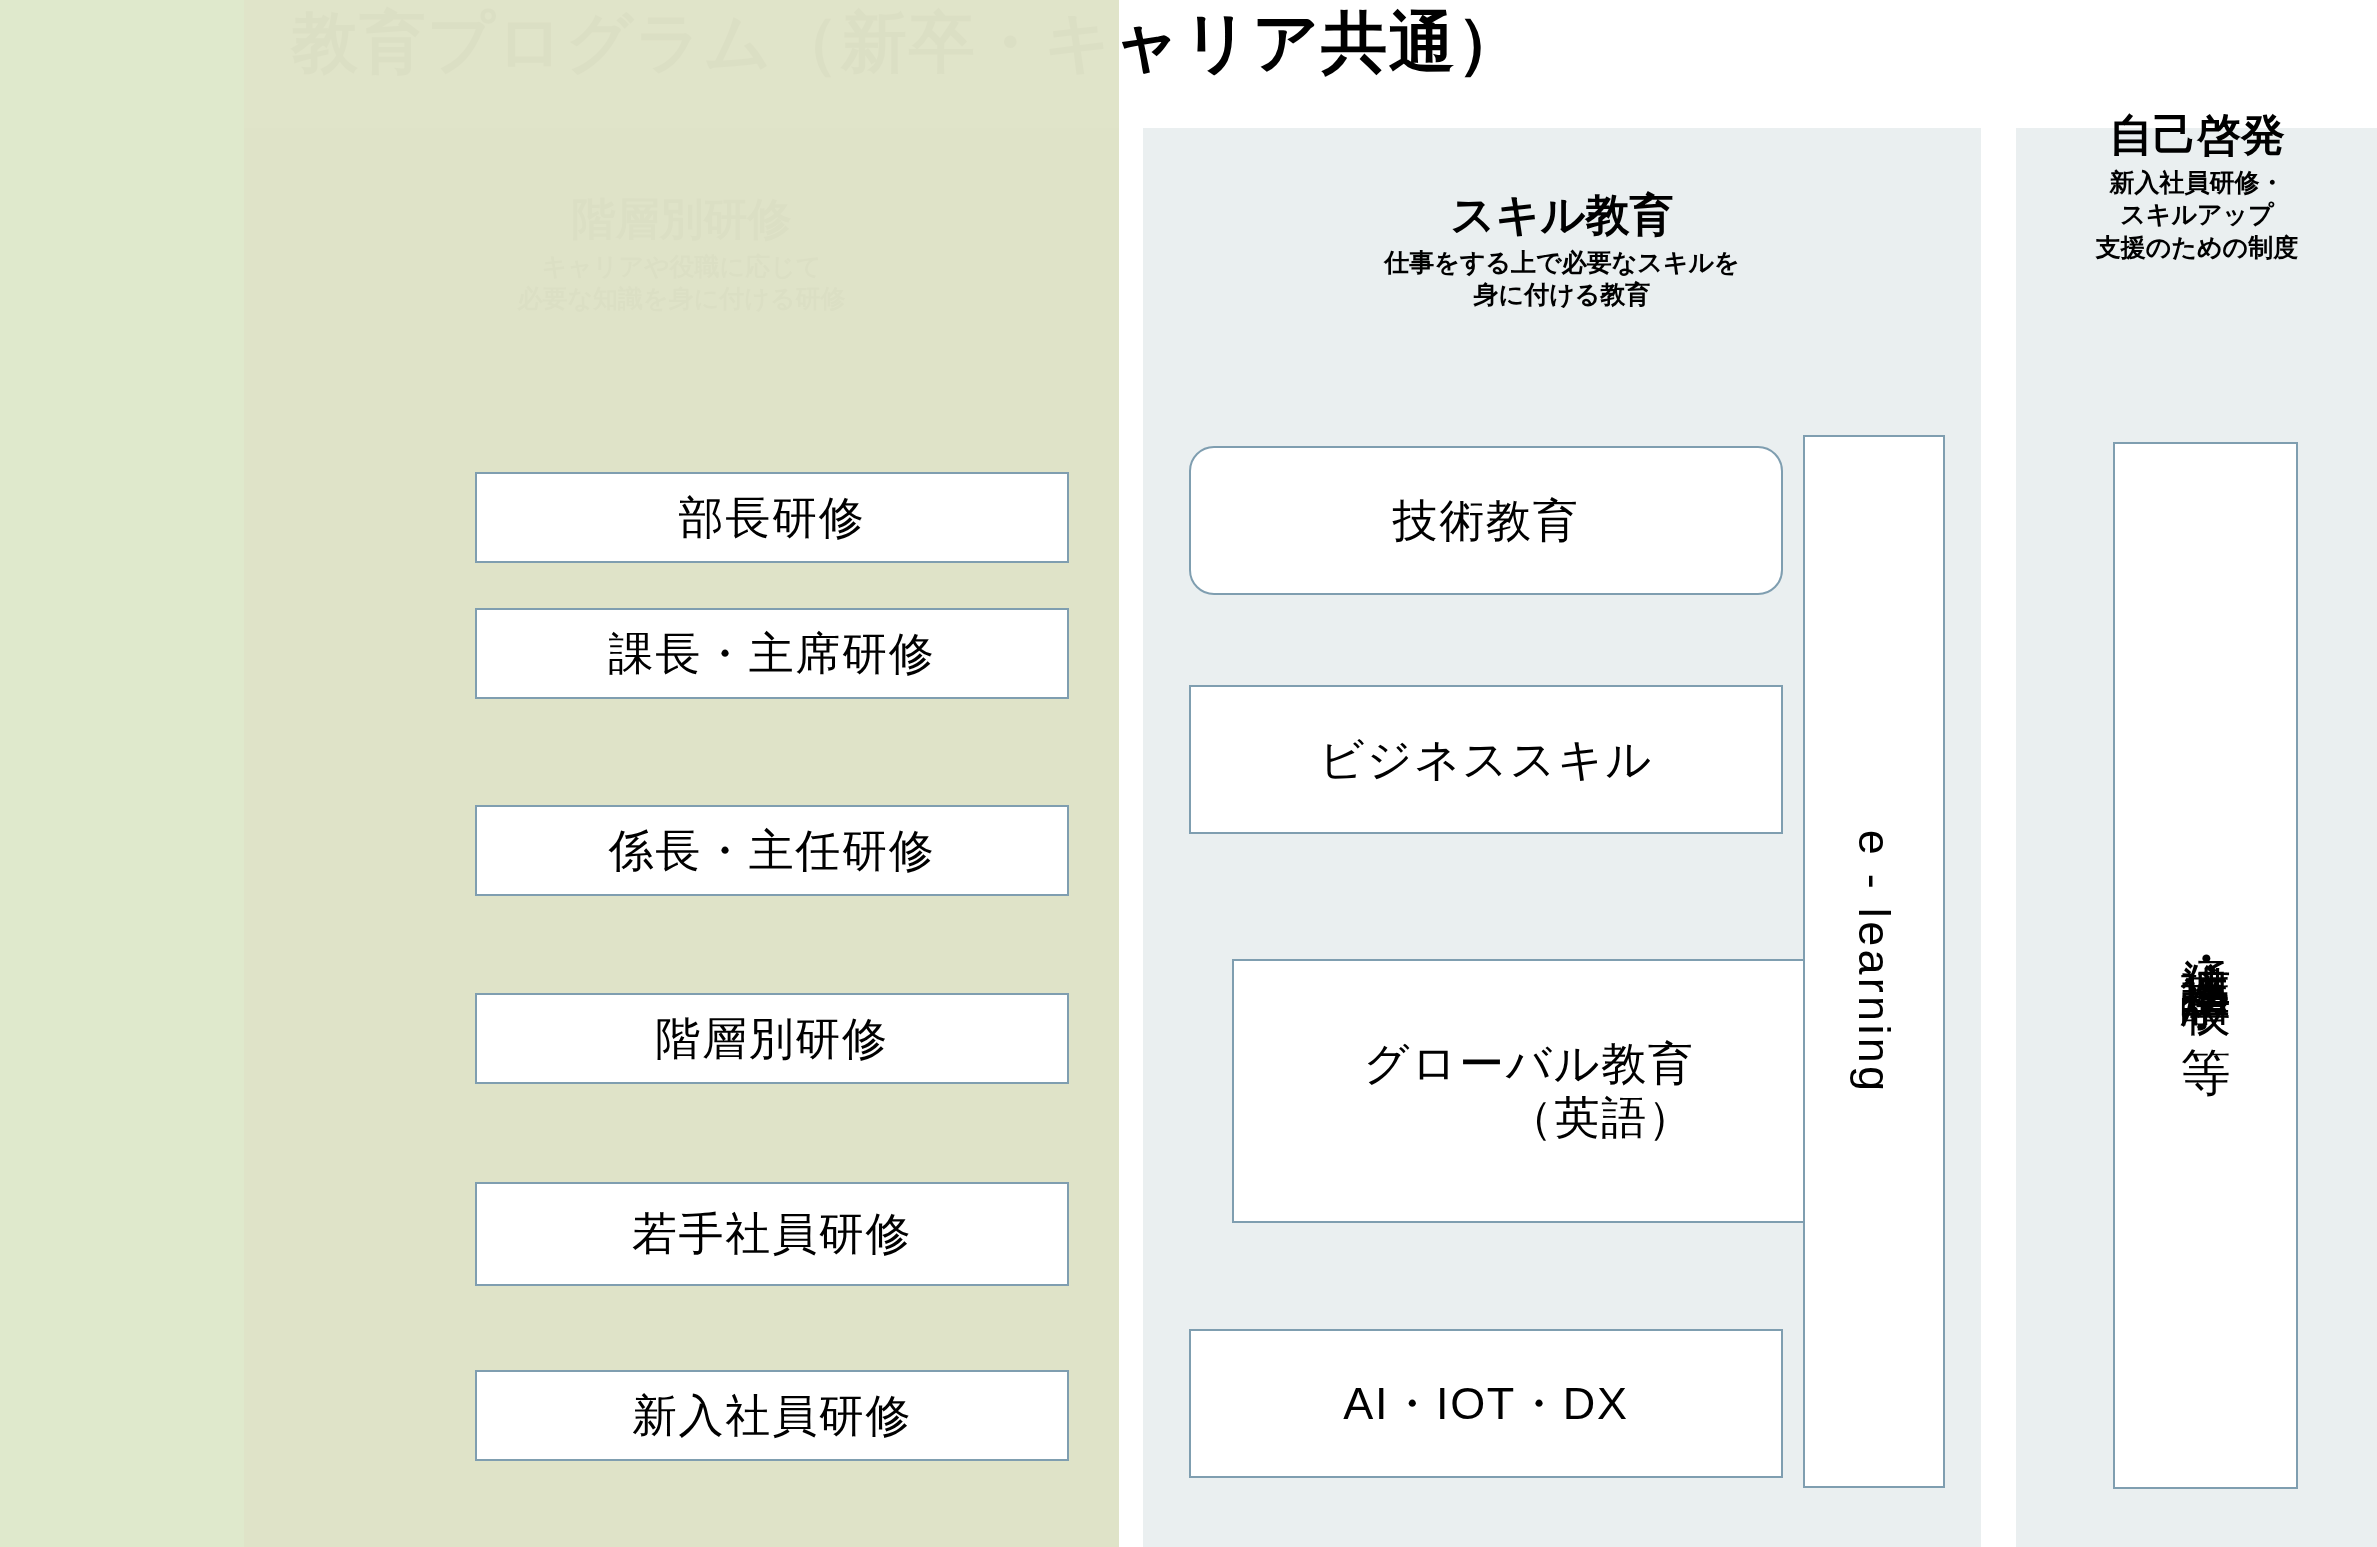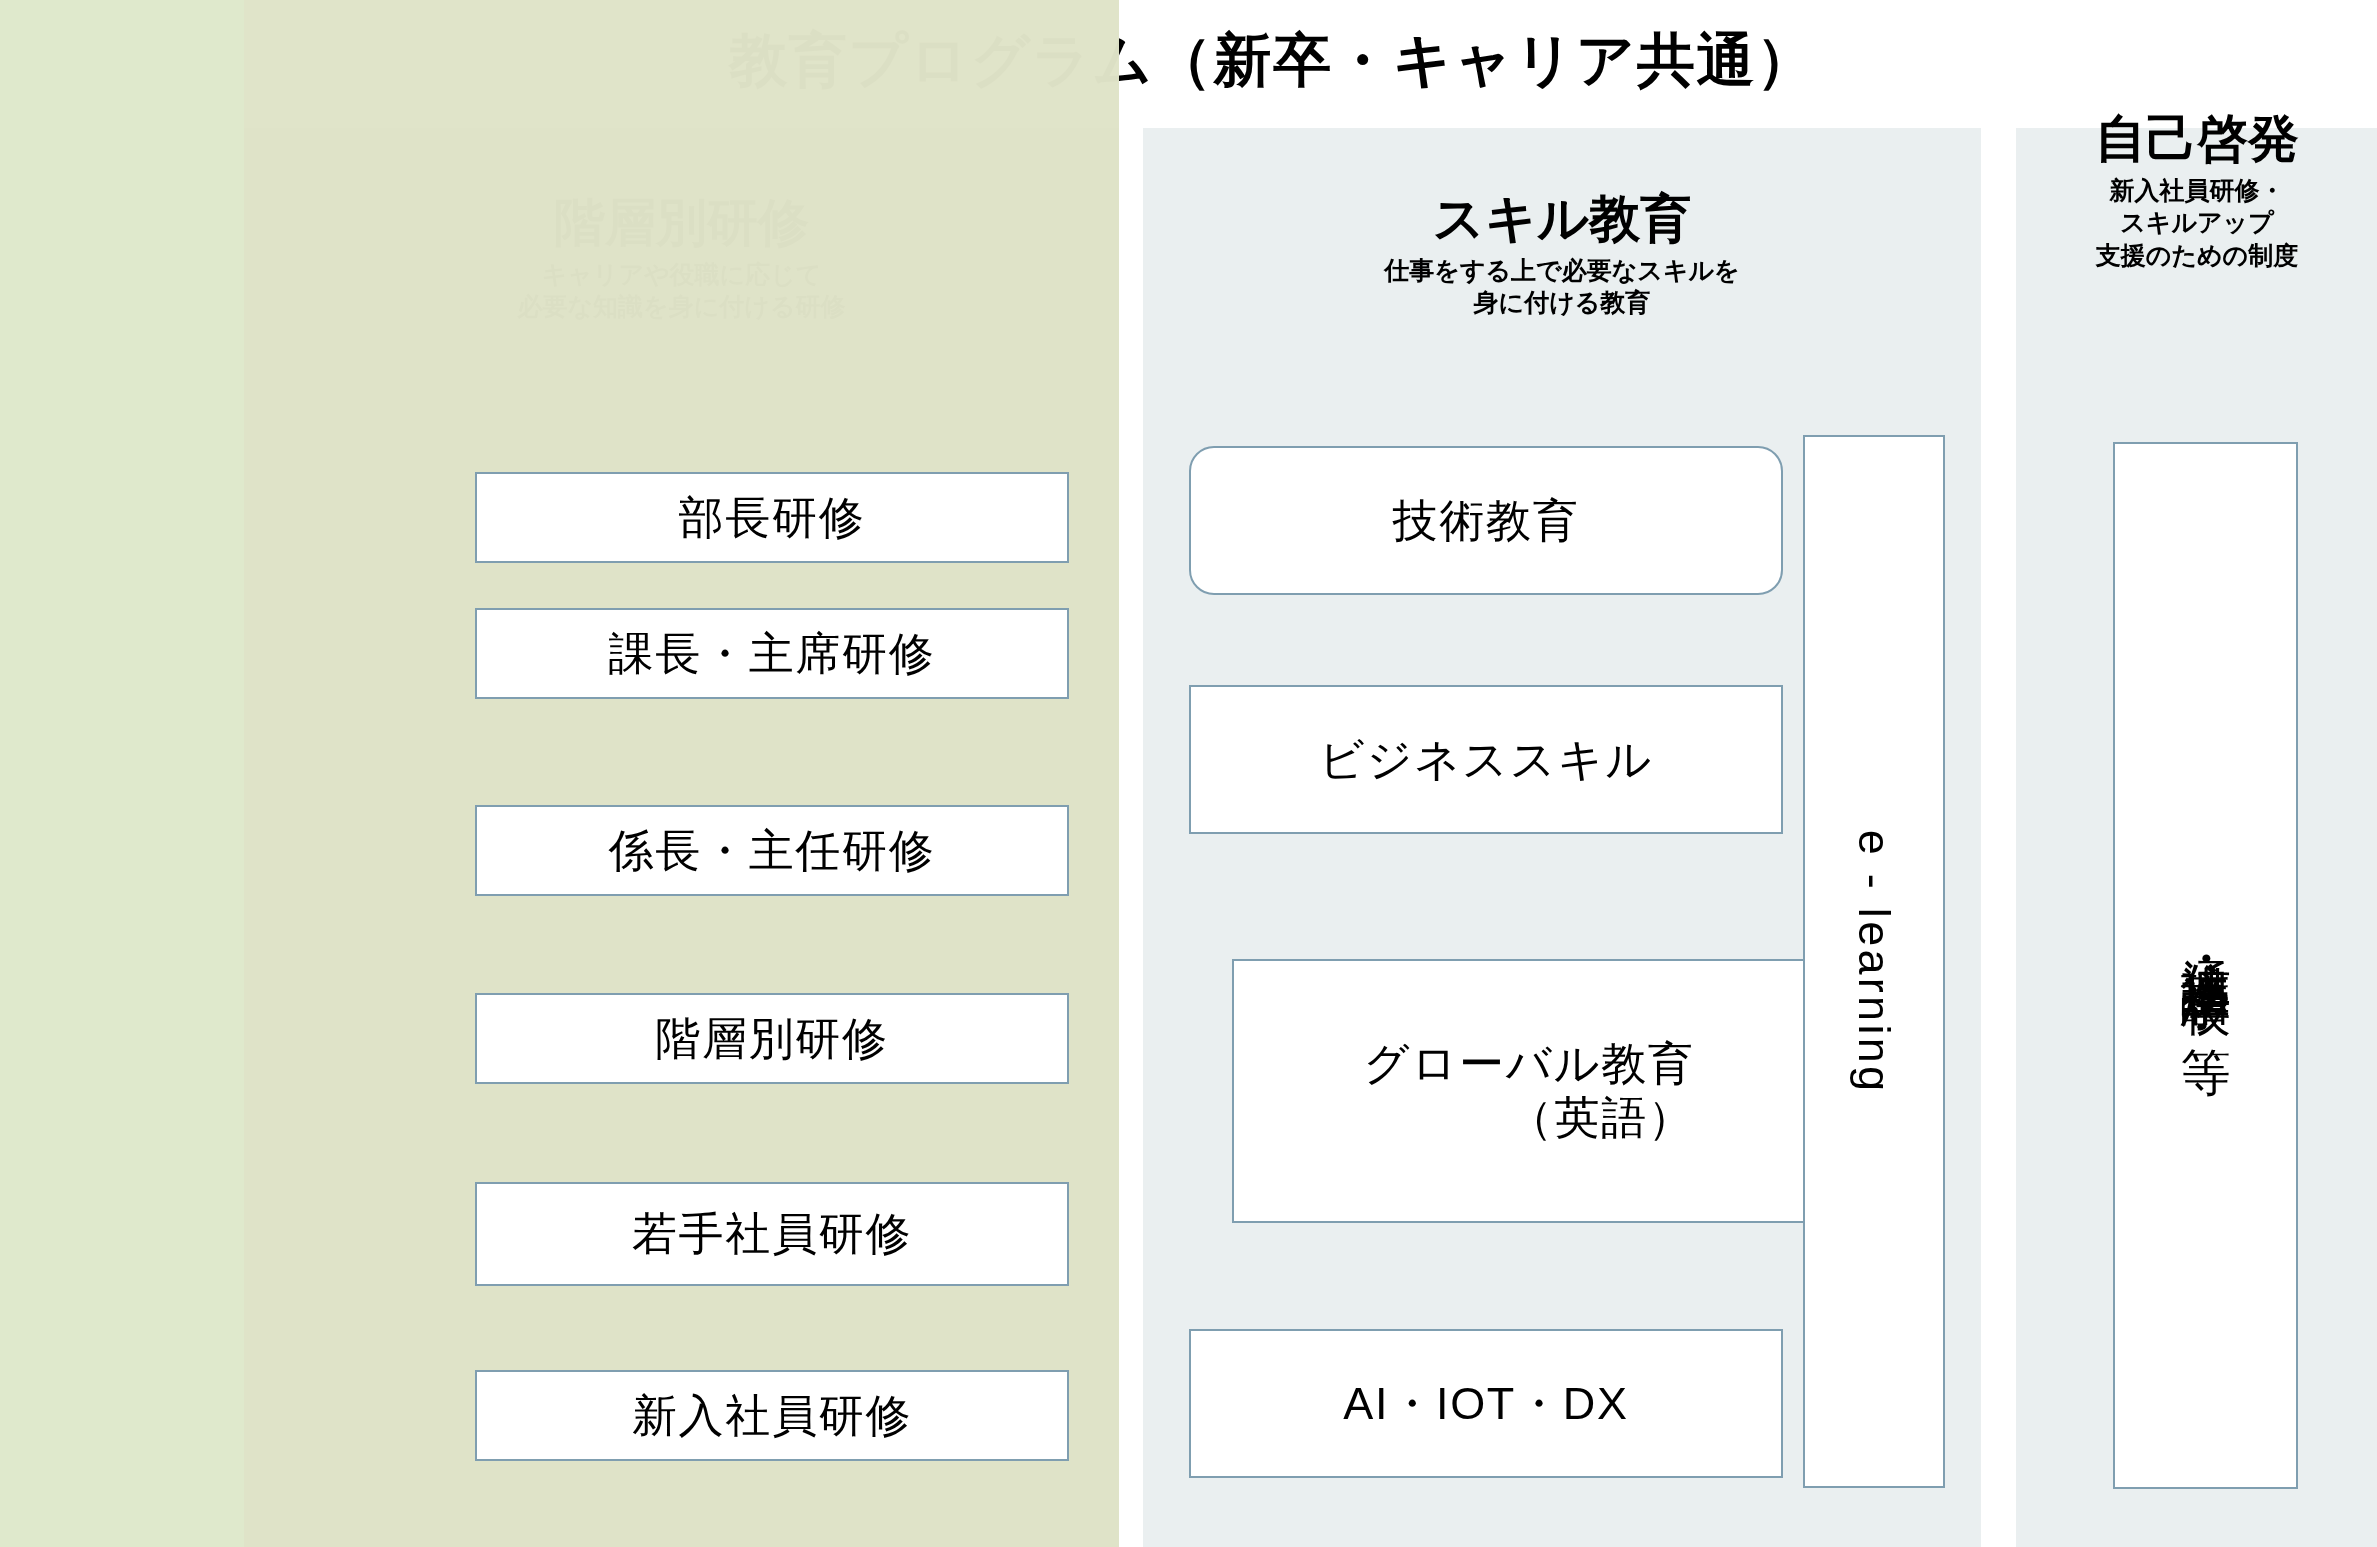--- a/index.html
+++ b/index.html
@@ -8,35 +8,35 @@
     background:#ffffff;
     font-family:"Liberation Sans","DejaVu Sans",sans-serif;
     color:#000000;
     overflow:hidden;
     position:relative;
   }
   #stage{position:absolute;left:0;top:0;width:2377px;height:1547px;}
 
   
   .title{
-    position:absolute;left:0;top:28px;width:1816px;
-    text-align:right;
-    font-size:58px;font-weight:bold;letter-spacing:1.7px;
+    position:absolute;left:0;top:6px;width:1816px;
+    text-align:center;
+    font-size:66px;font-weight:bold;letter-spacing:1.7px;
     line-height:1.1;
     white-space:nowrap;
   }
 
   
   .panel{position:absolute;background:#eaeff0;}
   #panel-1{left:244px;top:128px;width:875px;height:1419px;}
   #panel-2{left:1143px;top:128px;width:838px;height:1419px;}
   #panel-3{left:2016px;top:128px;width:362px;height:1419px;}
 
   .panel-head{position:absolute;left:0;width:100%;text-align:center;}
-  .panel-title{font-size:51px;font-weight:bold;line-height:1.15;white-space:nowrap;}
+  .panel-title{font-size:44px;font-weight:bold;line-height:1.15;white-space:nowrap;}
   .panel-sub{font-size:25px;font-weight:bold;line-height:1.3;margin-top:5px;}
 
   #panel-1 .panel-head{top:66px;}
   #panel-2 .panel-head{top:62px;}
   #panel-3 .panel-head{top:-18px;}
 
   
   .band{position:absolute;left:0;}
   
   .band-solid{width:244px;}

